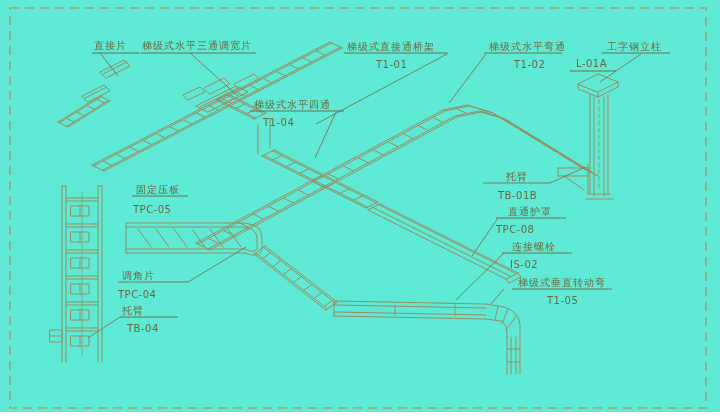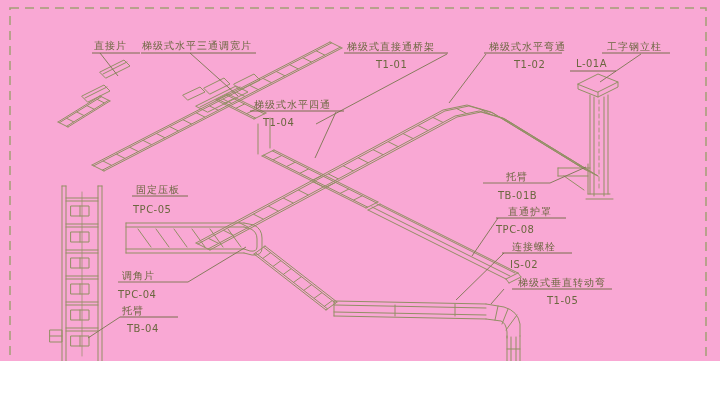--- a/index.html
+++ b/index.html
@@ -1,16 +1,16 @@
 <!DOCTYPE html>
 <html><head>
 <meta charset="utf-8">
 <style>
   html,body{margin:0;padding:0;background:#ffffff;}
-  .stage{position:relative;width:720px;height:361px;background:#f9a8d4;overflow:hidden;
+  .stage{position:relative;width:720px;height:412px;background:#5eead4;overflow:hidden;
          font-family:"DejaVu Sans","Liberation Sans",sans-serif;}
   svg{display:block}
   text{font-family:"DejaVu Sans","Liberation Sans",sans-serif;}
   .cn{font-size:10px;letter-spacing:1px;}
   .code{font-size:10px;letter-spacing:.5px;}
 </style>
 </head>
 <body>
 
 <div class="stage">

